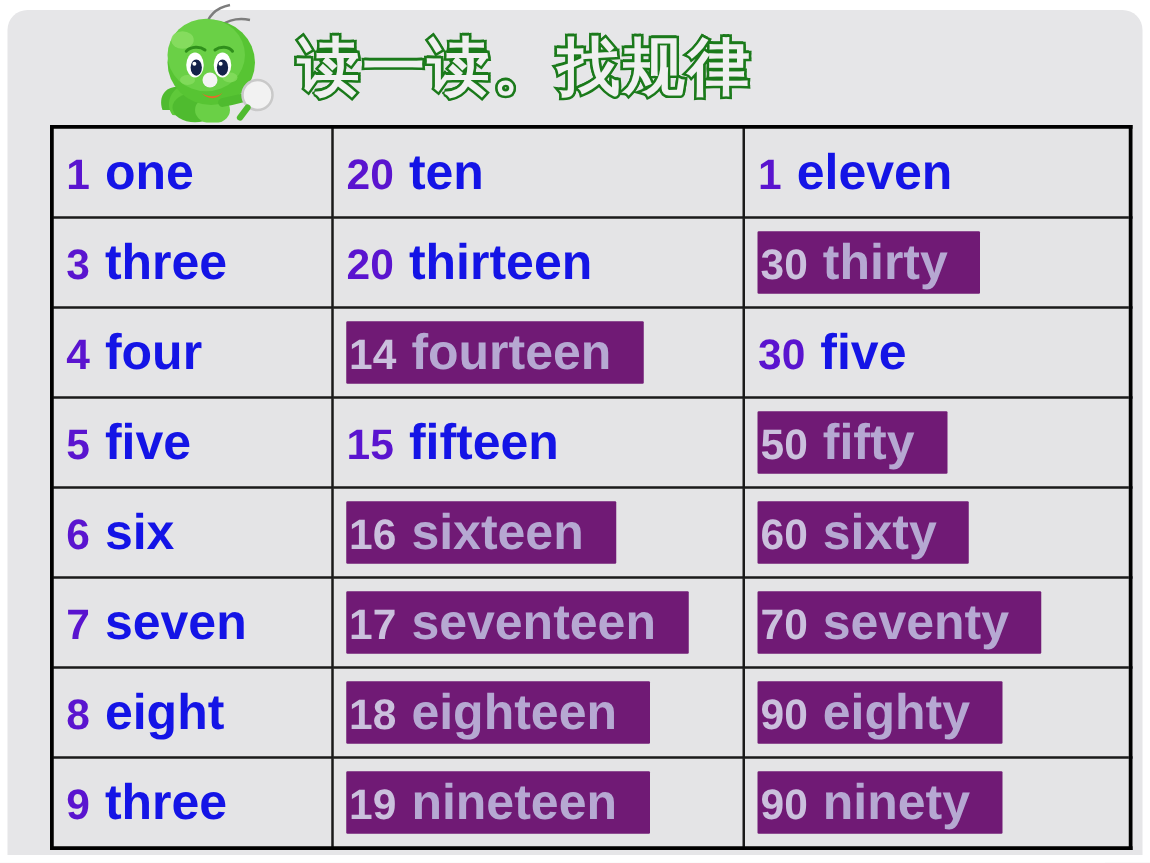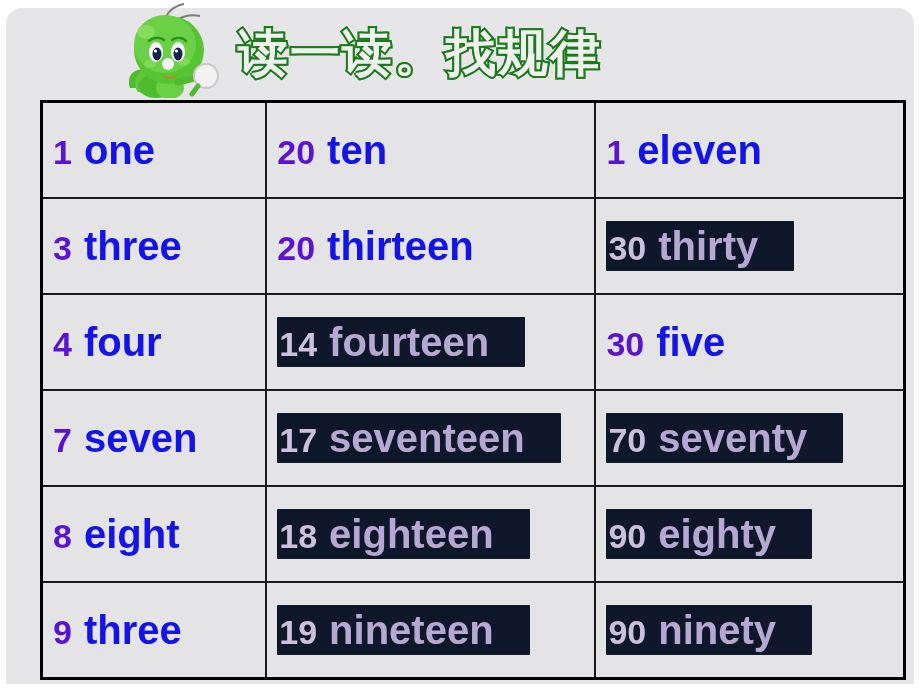--- a/index.html
+++ b/index.html
@@ -112,22 +112,22 @@
   .word {
     font-size: 40px;
     font-weight: bold;
     color: #1414e6;
     font-family: "Liberation Sans", sans-serif;
     margin-left: 12px;
   }
 
   
   td.faded .cell-inner {
-    background: #0f172a;
-    padding: 4px 36px 4px 2px;
+    background: #701a75;
+    padding: 4px 26px 4px 2px;
     border-radius: 1px;
   }
   td.faded .num  { color: #cbc0dd; }
   td.faded .word { color: #b6a8d2; }
 
   
   td.soft-left { border-left-color: #9b9b9b; }
   td.soft-top  { border-top-color: #8d8d8d; }
 </style>
 </head>
@@ -198,21 +198,31 @@
         <td><span class="cell-inner"><span class="num">20</span><span class="word">thirteen</span></span></td>
         <td class="faded"><span class="cell-inner"><span class="num">30</span><span class="word">thirty</span></span></td>
       </tr>
 
       <tr>
         <td><span class="cell-inner"><span class="num">4</span><span class="word">four</span></span></td>
         <td class="faded"><span class="cell-inner"><span class="num">14</span><span class="word">fourteen</span></span></td>
         <td><span class="cell-inner"><span class="num">30</span><span class="word">five</span></span></td>
       </tr>
 
-
+      <tr>
+        <td><span class="cell-inner"><span class="num">5</span><span class="word">five</span></span></td>
+        <td><span class="cell-inner"><span class="num">15</span><span class="word">fifteen</span></span></td>
+        <td class="faded"><span class="cell-inner"><span class="num">50</span><span class="word">fifty</span></span></td>
+      </tr>
+
+      <tr>
+        <td><span class="cell-inner"><span class="num">6</span><span class="word">six</span></span></td>
+        <td class="faded"><span class="cell-inner"><span class="num">16</span><span class="word">sixteen</span></span></td>
+        <td class="faded soft-left"><span class="cell-inner"><span class="num">60</span><span class="word">sixty</span></span></td>
+      </tr>
 
       <tr>
         <td><span class="cell-inner"><span class="num">7</span><span class="word">seven</span></span></td>
         <td class="faded"><span class="cell-inner"><span class="num">17</span><span class="word">seventeen</span></span></td>
         <td class="faded soft-left soft-top"><span class="cell-inner"><span class="num">70</span><span class="word">seventy</span></span></td>
       </tr>
 
       <tr>
         <td><span class="cell-inner"><span class="num">8</span><span class="word">eight</span></span></td>
         <td class="faded"><span class="cell-inner"><span class="num">18</span><span class="word">eighteen</span></span></td>

